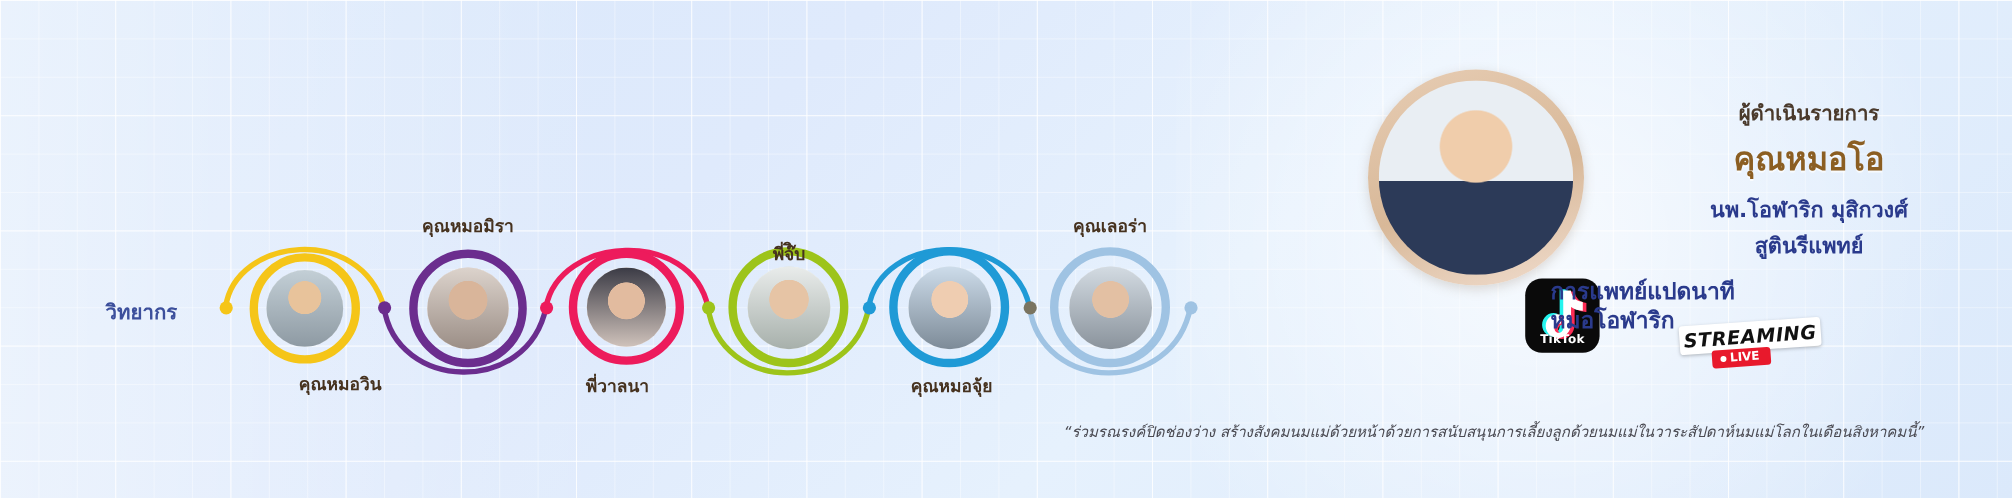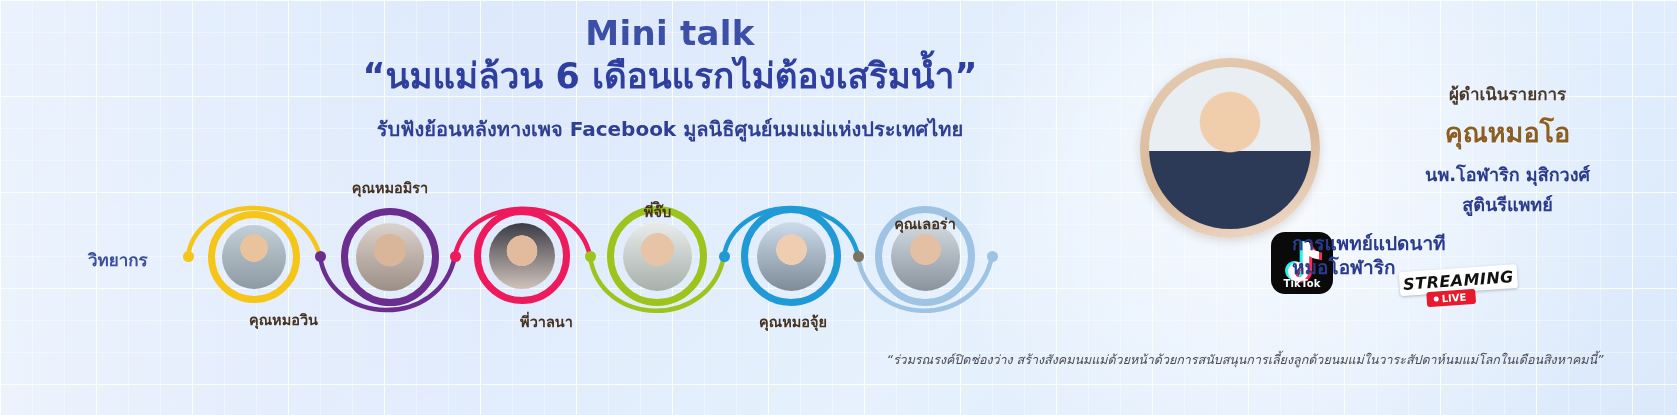--- a/index.html
+++ b/index.html
@@ -125,25 +125,20 @@
     font-size:12.5px;font-style:italic;color:#4a4a52;white-space:nowrap;
   }
 </style>
 </head>
 <body>
 
 <div id="banner">
   <div id="grid"></div>
   <div id="glow"></div>
 
-  <div class="head">
-    <div class="t1">Mini talk</div>
-    <div class="t2">“นมแม่ล้วน 6 เดือนแรกไม่ต้องเสริมน้ำ”</div>
-    <div class="t3">รับฟังย้อนหลังทางเพจ Facebook มูลนิธิศูนย์นมแม่แห่งประเทศไทย</div>
-  </div>
 
   <div class="tl-label">วิทยากร</div>
 
   <div id="timeline">
     <svg width="1040" height="175" style="position:absolute;left:0;top:0;">
 
       <path d="M188 76 C 196 18, 300 6, 320 76" fill="none" stroke="#f5c518" stroke-width="4.5" stroke-linecap="round"></path>
       <path d="M320 76 C 330 146, 440 150, 455 76" fill="none" stroke="#6b2d8e" stroke-width="4.5" stroke-linecap="round"></path>
       <path d="M455 76 C 466 16, 576 10, 590 76" fill="none" stroke="#ed1b5c" stroke-width="4.5" stroke-linecap="round"></path>
       <path d="M590 76 C 600 148, 710 150, 724 76" fill="none" stroke="#9dc41a" stroke-width="4.5" stroke-linecap="round"></path>
@@ -173,21 +168,21 @@
         <i style="background:radial-gradient(circle at 50% 40%, #d9b59a 0 30%, transparent 31%),linear-gradient(#dcd3cc,#9b8e86);"></i>
       </div>
       <div class="nm" style="left:325px;top:-4px;width:130px;">คุณหมอมิรา</div>
     </div>
 
     <div class="node">
       <div class="ring" style="left:474px;top:28px;width:96px;height:96px;border:7px solid #ed1b5c;"></div>
       <div class="photo" style="left:489px;top:43px;width:66px;height:66px;background:#d9c6bb;">
         <i style="background:radial-gradient(circle at 50% 42%, #e2bb9f 0 30%, transparent 31%),linear-gradient(#3b3b45,#cfc2bb);"></i>
       </div>
-      <div class="nm" style="left:484px;top:130px;width:125px;">พี่วาลนา</div>
+      <div class="nm" style="left:452px;top:130px;width:125px;">พี่วาลนา</div>
     </div>
 
     <div class="node">
       <div class="ring" style="left:607px;top:26px;width:100px;height:100px;border:7px solid #9dc41a;"></div>
       <div class="photo" style="left:623px;top:42px;width:69px;height:69px;background:#cfd8d0;">
         <i style="background:radial-gradient(circle at 50% 40%, #e6c4a5 0 30%, transparent 31%),linear-gradient(#e9eceb,#a7b0ab);"></i>
       </div>
       <div class="nm" style="left:595px;top:-4px;width:125px;margin-top:24px;">พี่จ๊ิบ</div>
     </div>
 
@@ -197,21 +192,21 @@
         <i style="background:radial-gradient(circle at 50% 40%, #efcdb1 0 28%, transparent 29%),linear-gradient(#cddcea,#7d8b98);"></i>
       </div>
       <div class="nm" style="left:728px;top:130px;width:130px;">คุณหมอจุ้ย</div>
     </div>
 
     <div class="node">
       <div class="ring" style="left:875px;top:26px;width:100px;height:100px;border:7px solid #9fc3e3;"></div>
       <div class="photo" style="left:891px;top:42px;width:69px;height:69px;background:#c6cfd8;">
         <i style="background:radial-gradient(circle at 50% 40%, #e3c0a3 0 28%, transparent 29%),linear-gradient(#d3dbe2,#8a939c);"></i>
       </div>
-      <div class="nm" style="left:862px;top:-4px;width:126px;margin-top:36px;">คุณเลอร่า</div>
+      <div class="nm" style="left:862px;top:-4px;width:126px;">คุณเลอร่า</div>
     </div>
   </div>
 
   <div id="host">
     <div class="host-ring"></div>
     <div class="host-photo">
       <div style="width:100%;height:100%;background:
            radial-gradient(circle at 50% 34%, #f0cdab 0 22%, transparent 23%),
            linear-gradient(#e9eef3 0 52%, #2c3a58 52% 100%);"></div>
     </div>

